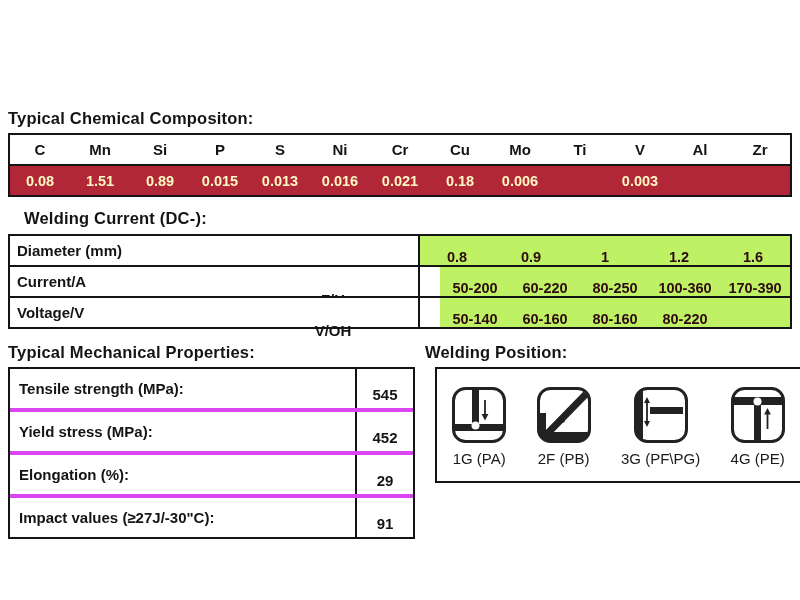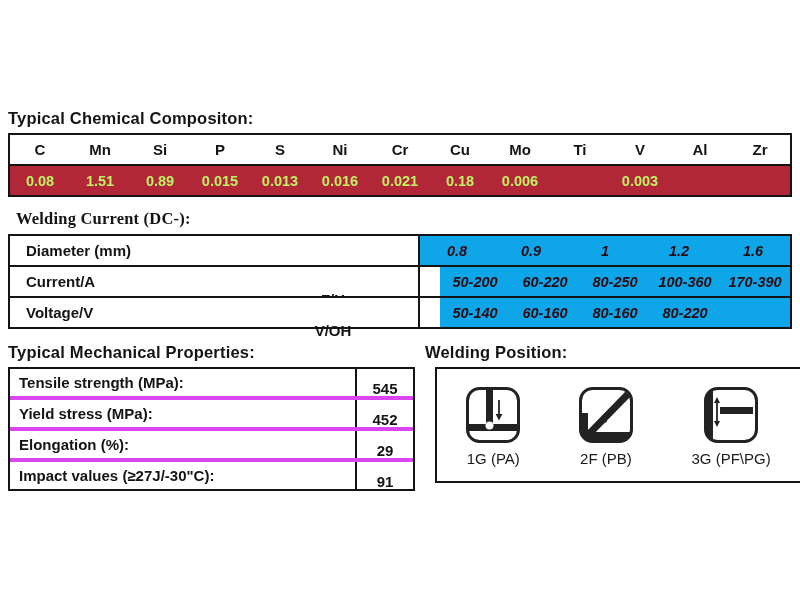--- a/index.html
+++ b/index.html
@@ -10,36 +10,36 @@
   .abs{position:absolute;}
   .sec-title{font-size:16.5px;font-weight:bold;color:#141414;letter-spacing:.2px;}
 
   
   .chem-table{left:8px;top:133px;width:784px;border:2px solid #141414;box-sizing:border-box;}
   .chem-row{display:flex;height:29px;align-items:center;}
   .chem-head{background:#ffffff;border-bottom:2px solid #141414;}
   .chem-vals{background:#b22737;}
   .chem-cell{flex:1 1 0;text-align:center;font-weight:bold;}
   .chem-head .chem-cell{font-size:15px;color:#141414;}
-  .chem-vals .chem-cell{font-size:14.5px;color:#bef264;}
+  .chem-vals .chem-cell{font-size:14.5px;color:#fef9c3;}
 
   
   .wc-table{left:8px;top:234px;width:784px;border:2px solid #141414;box-sizing:border-box;}
   .wc-row{display:flex;height:29px;}
   .wc-row + .wc-row{border-top:2px solid #141414;gap:20px;}
   .wc-label-cell{width:410px;flex:0 0 410px;position:relative;display:flex;align-items:center;
     background:#ffffff;border-right:2px solid #141414;box-sizing:border-box;}
-  .wc-label{font-size:15px;font-weight:bold;padding-left:16px;color:#141414;}
+  .wc-label{font-size:15px;font-weight:bold;padding-left:7px;color:#141414;}
   .wc-sub{position:absolute;left:288px;width:70px;text-align:center;font-size:15px;font-weight:bold;color:#141414;margin-top:35px;}
-  .wc-red{flex:1 1 auto;display:flex;background:#0ea5e9;align-items:center;font-style:italic;}
+  .wc-red{flex:1 1 auto;display:flex;background:#bef264;align-items:flex-end;}
   .wc-red-cell{flex:1 1 0;text-align:center;font-size:14.5px;font-weight:bold;color:#2d0a10;}
 
   
   .mech-table{left:8px;top:367px;width:407px;border:2px solid #141414;box-sizing:border-box;}
-  .mech-row{display:flex;height:27px;}
+  .mech-row{display:flex;height:39px;}
   .mech-row + .mech-row{border-top:4px solid #d946ef;}
   .mech-label{flex:1 1 auto;display:flex;align-items:center;padding-left:9px;
     font-size:15px;font-weight:bold;color:#141414;border-right:2px solid #141414;}
   .mech-value{flex:0 0 56px;display:flex;align-items:center;justify-content:center;
     font-size:15px;font-weight:bold;color:#141414;margin-top:12px;}
 
   
   .pos-box{left:425px;top:367px;width:367px;height:116px;border:2px solid #141414;
     box-sizing:border-box;display:flex;justify-content:space-around;align-items:flex-start;
     padding-top:18px;margin-left:10px;}
@@ -78,21 +78,21 @@
     <div class="chem-cell">0.021</div>
     <div class="chem-cell">0.18</div>
     <div class="chem-cell">0.006</div>
     <div class="chem-cell"></div>
     <div class="chem-cell">0.003</div>
     <div class="chem-cell"></div>
     <div class="chem-cell"></div>
   </div>
 </div>
 
-<div class="abs sec-title" style="left:16px;top:209px;font-family:Liberation Serif, serif;">Welding Current (DC-):</div>
+<div class="abs sec-title" style="left:24px;top:209px;">Welding Current (DC-):</div>
 
 <div class="abs wc-table">
   <div class="wc-row">
     <div class="wc-label-cell">
       <span class="wc-label">Diameter (mm)</span>
       <span class="wc-sub"></span>
     </div>
     <div class="wc-red">
       <div class="wc-red-cell">0.8</div>
       <div class="wc-red-cell">0.9</div>
@@ -204,14 +204,32 @@
         <rect x="16" y="20" width="33" height="7" fill="#222"></rect>
       </g>
       <line x1="13" y1="14" x2="13" y2="36" stroke="#222" stroke-width="1.8"></line>
       <polygon points="13,10 10,16 16,16" fill="#222"></polygon>
       <polygon points="13,40 10,34 16,34" fill="#222"></polygon>
       <rect x="1.5" y="1.5" width="51" height="53" rx="12" fill="none" stroke="#222" stroke-width="3"></rect>
     </svg>
     <div class="pos-label">3G (PF\PG)</div>
   </div>
 
+  <div class="pos-item">
+    <svg class="picon" width="54" height="56" viewBox="0 0 54 56">
+      <defs>
+          <clipPath id="c4">
+            <rect x="2" y="2" width="50" height="52" rx="11"></rect>
+          </clipPath>
+        </defs>
+      <g clip-path="url(#c4)">
+        <rect x="0" y="10" width="54" height="8" fill="#222"></rect>
+        <rect x="23" y="14" width="7" height="42" fill="#222"></rect>
+      </g>
+      <circle cx="26.5" cy="14.5" r="4" fill="#fff"></circle>
+      <line x1="36.5" y1="25" x2="36.5" y2="42" stroke="#222" stroke-width="1.8"></line>
+      <polygon points="36.5,21 33.1,27.5 39.9,27.5" fill="#222"></polygon>
+      <rect x="1.5" y="1.5" width="51" height="53" rx="12" fill="none" stroke="#222" stroke-width="3"></rect>
+    </svg>
+    <div class="pos-label">4G (PE)</div>
+  </div>
 
 </div>
 
 </body></html>

